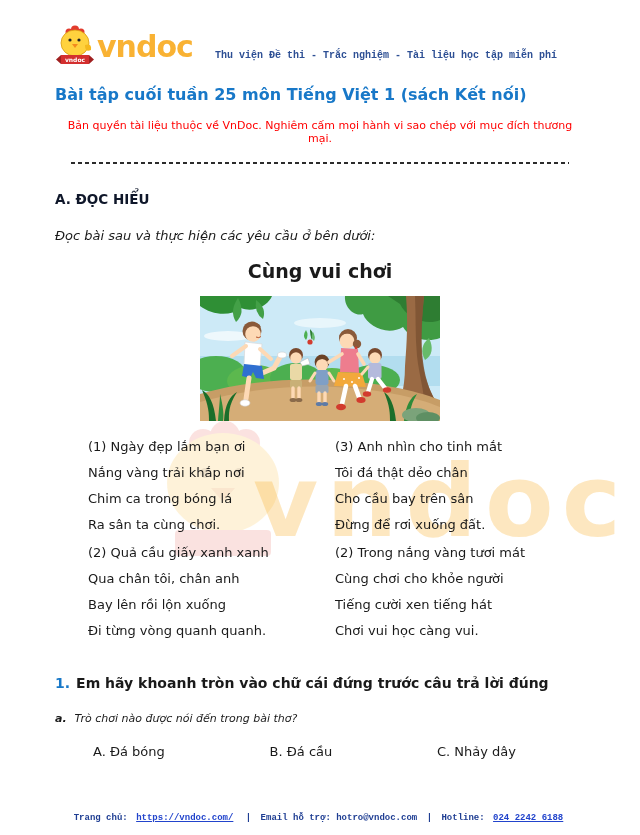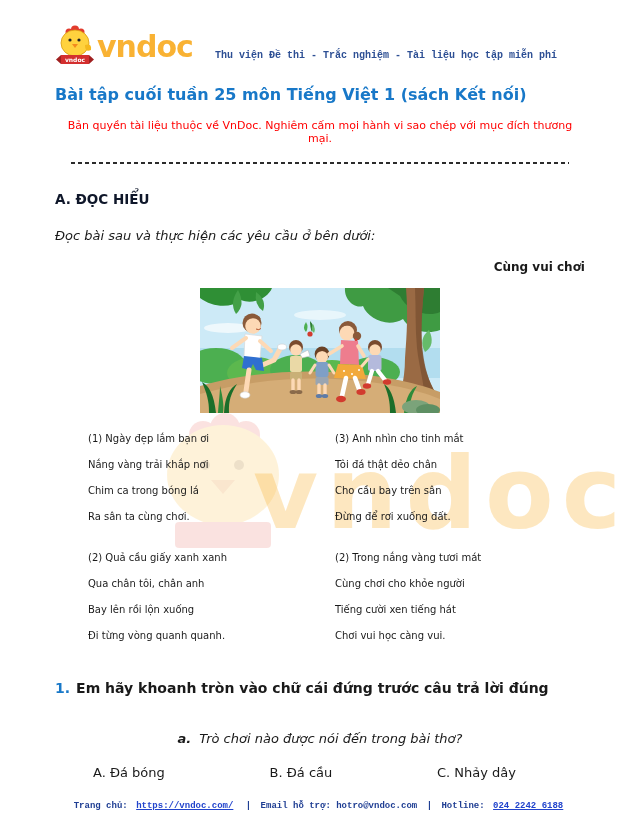--- a/index.html
+++ b/index.html
@@ -20,41 +20,41 @@
   .copyright{
     margin-top:15px;text-align:center;font-size:11px;color:#ff0000;
   }
   .dashed-sep{
     margin:17px auto 0;width:498px;height:2px;
     background:repeating-linear-gradient(90deg,#2b2b2b 0 4px,transparent 4px 7px);
   }
   
   .section-heading{margin-top:27px;font-weight:700;font-size:13.5px;color:#0f172a;}
   .instruction{margin-top:21px;font-style:italic;font-size:13px;}
-  .poem-title{margin-top:17px;text-align:right;font-weight:700;font-size:12px;}
+  .poem-title{margin-top:17px;text-align:center;font-weight:700;font-size:19px;}
   .illustration{display:block;margin:14px auto 0;}
   
   .poem-wrap{position:relative;margin-top:13px;margin-left:33px;}
   .watermark{position:absolute;left:15px;top:-36px;width:610px;height:175px;z-index:0;pointer-events:none;}
   .poem-grid{
     position:relative;z-index:1;display:grid;grid-template-columns:247px 1fr;
-    row-gap:15px;font-size:10px;
+    row-gap:2px;font-size:13px;
   }
   .stanza div{line-height:26px;}
   
   .q1{margin-top:31px;font-size:14px;font-weight:700;}
   .qnum{color:#1878c8;margin-right:6px;}
-  .qa{margin-top:35px;font-size:13px;font-style:italic;text-align:center;}
+  .qa{margin-top:21px;font-size:11px;font-style:italic;}
   .qa-label{font-weight:700;margin-right:8px;}
   .options{
     margin:19px 69px 0 38px;display:flex;justify-content:space-between;font-size:13px;
   }
   
   .footer{
-    position:absolute;left:0;right:0;bottom:24px;text-align:center;
+    position:absolute;left:0;right:0;bottom:12px;text-align:center;
     font:700 9px "Liberation Mono",monospace;color:#1f3e93;
   }
   .footer a{color:#2244cc;text-decoration:underline;margin:0 3px;}
   .footer .sep{margin:0 4px;}
 </style>
 </head>
 <body>
 
 <div class="page">
 

